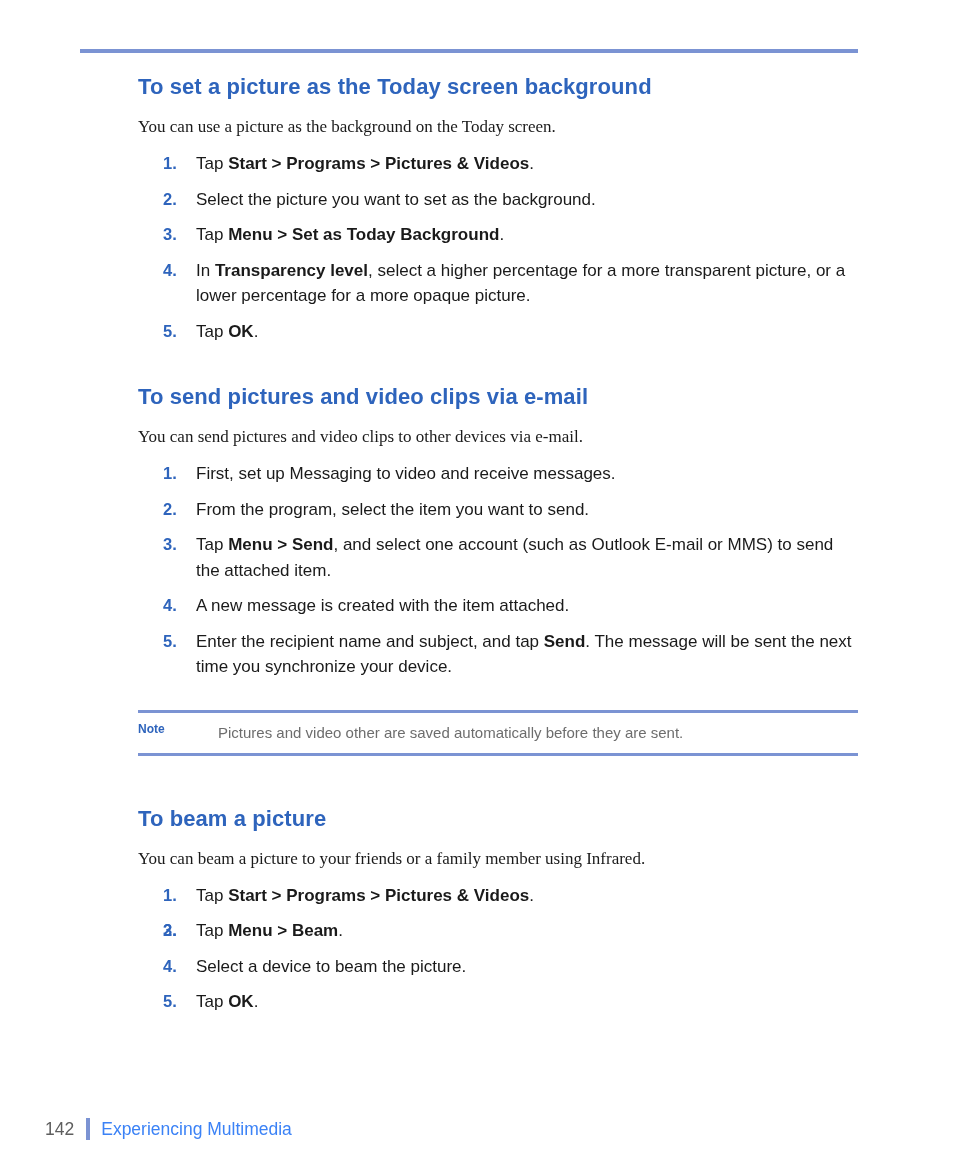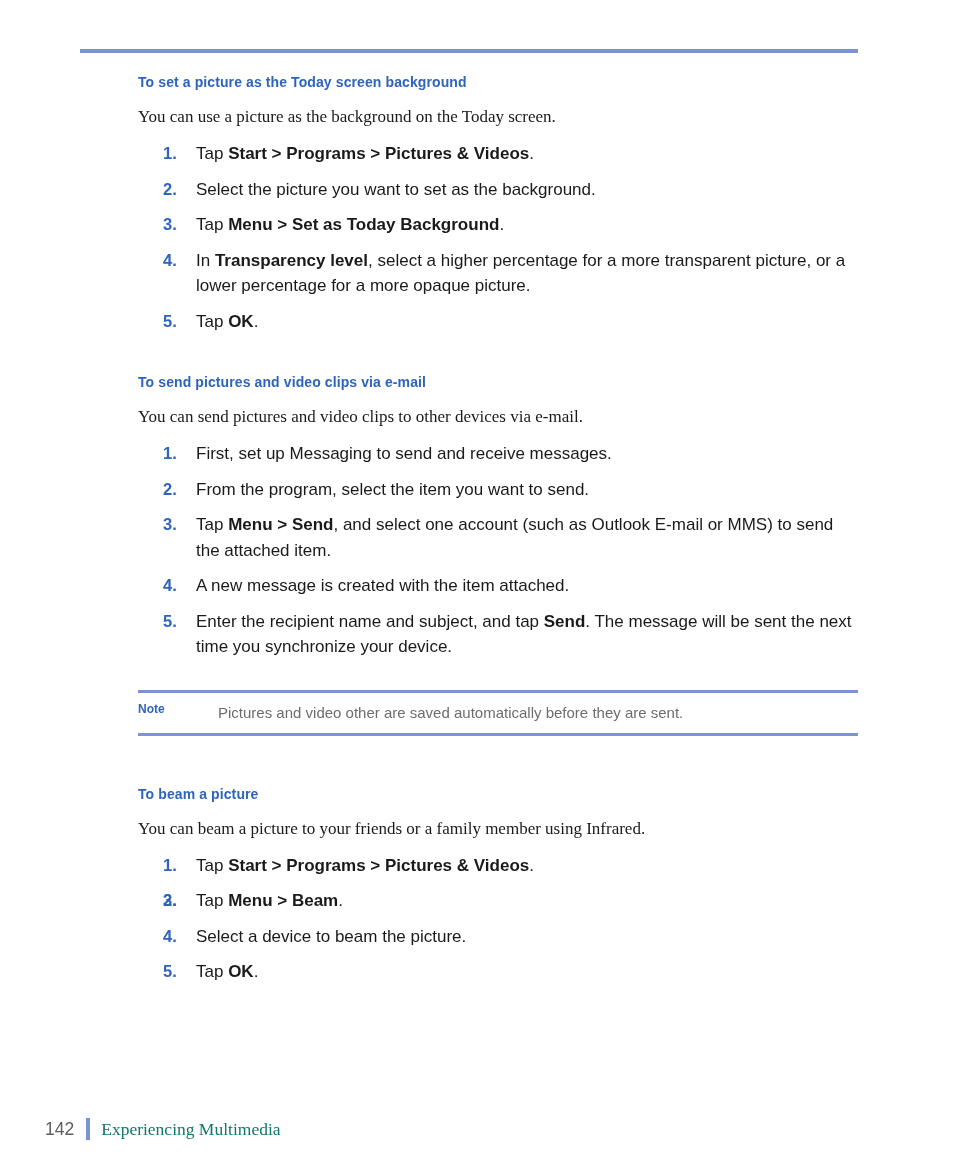--- a/index.html
+++ b/index.html
@@ -33,21 +33,21 @@
 
   
   .content {
     position: absolute;
     left: 138px;
     top: 74px;
     width: 720px;
   }
 
   h2.section-heading {
-    font-size: 14px;
+    font-size: 22px;
     font-weight: bold;
     color: #2e64bc;
     margin: 0 0 14px 0;
     letter-spacing: 0.1px;
   }
 
   p.intro {
     font-size: 17px;
     line-height: 25px;
     margin: 0 0 12px 0;
@@ -130,22 +130,21 @@
   }
   .footer .divider-bar {
     width: 4px;
     height: 22px;
     background: #7b93d3;
     margin: 0 11px 0 12px;
     display: inline-block;
   }
   .footer .chapter {
     font-size: 17.5px;
-    color: #0f766e;
-    font-family: Liberation Serif, serif;
+    color: #3b82f6;
   }
 </style>
 </head>
 <body>
 
 <div class="page">
 
   <div class="top-rule"></div>
 
   <div class="content">
@@ -161,21 +160,21 @@
           <li><span class="num">5.</span><span><span>Tap </span><b>OK</b><span>.</span></span></li>
         </ol>
     </div>
 
     <div class="gap-md"></div>
 
     <div>
       <h2 class="section-heading">To send pictures and video clips via e-mail</h2>
       <p class="intro">You can send pictures and video clips to other devices via e-mail.</p>
       <ol class="steps">
-          <li><span class="num">1.</span><span><span>First, set up Messaging to send and receive messages.</span></span></li>
+          <li><span class="num">1.</span><span><span>First, set up Messaging to video and receive messages.</span></span></li>
           <li><span class="num">2.</span><span><span>From the program, select the item you want to send.</span></span></li>
           <li><span class="num">3.</span><span><span>Tap </span><b>Menu &gt; Send</b><span>, and select one account (such as Outlook E-mail or MMS) to send the attached item.</span></span></li>
           <li><span class="num">4.</span><span><span>A new message is created with the item attached.</span></span></li>
           <li><span class="num">5.</span><span><span>Enter the recipient name and subject, and tap </span><b>Send</b><span>. The message will be sent the next time you synchronize your device.</span></span></li>
         </ol>
     </div>
 
     <div class="gap-sm"></div>
 
     <div class="note">

